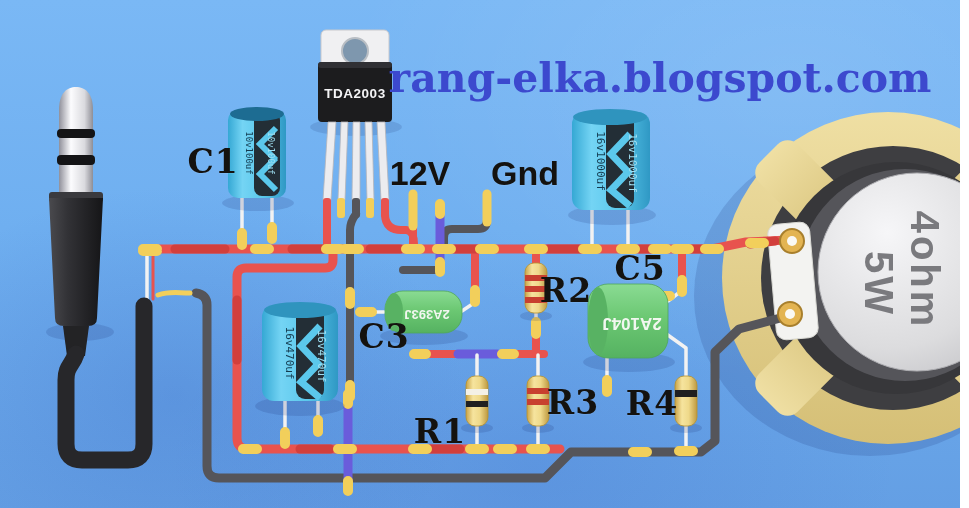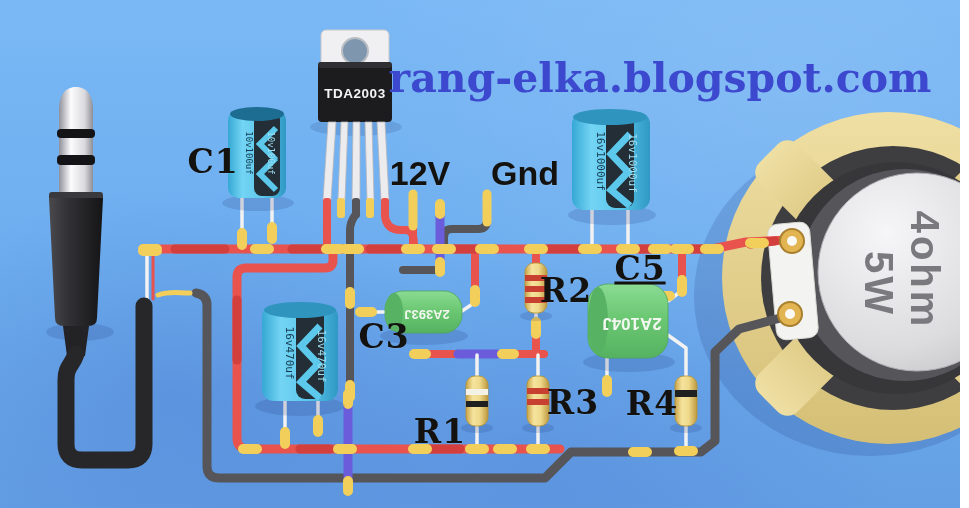--- a/index.html
+++ b/index.html
@@ -283,21 +283,21 @@
     <path d="M49,198 L103,198 L97,318 Q97,326 88,326 L64,326 Q55,326 55,318 Z" fill="url(#jackGrad)"></path>
     <path d="M63,326 L89,326 L85,356 L67,356 Z" fill="#232325"></path>
     <path d="M76,354 C72,366 66,366 66,380 L66,444 Q66,460 82,460 L128,460 Q144,460 144,444 L144,306" stroke="#27272a" stroke-width="17" fill="none" stroke-linecap="round" stroke-linejoin="round"></path>
   </g>
 </svg>
 
 <div class="wm">rang-elka.blogspot.com</div>
 
 <div class="lbl" style="left:197px;top:161px;margin-left:16px;">C1</div>
 <div class="lbl" style="left:384px;top:336px;">C3</div>
-<div class="lbl" style="left:640px;top:268px;text-decoration:underline;">C5</div>
+<div class="lbl" style="left:640px;top:268px;">C5</div>
 <div class="lbl" style="left:440px;top:407px;margin-top:24px;">R1</div>
 <div class="lbl" style="left:566px;top:290px;">R2</div>
 <div class="lbl" style="left:573px;top:402px;">R3</div>
 <div class="lbl" style="left:652px;top:403px;text-align:right;">R4</div>
 <div class="lbl sans" style="left:420px;top:173px;">12V</div>
 <div class="lbl sans" style="left:501px;top:173px;margin-left:24px;">Gnd</div>
 
 <div class="edge-strip"></div>
 
 </div>

